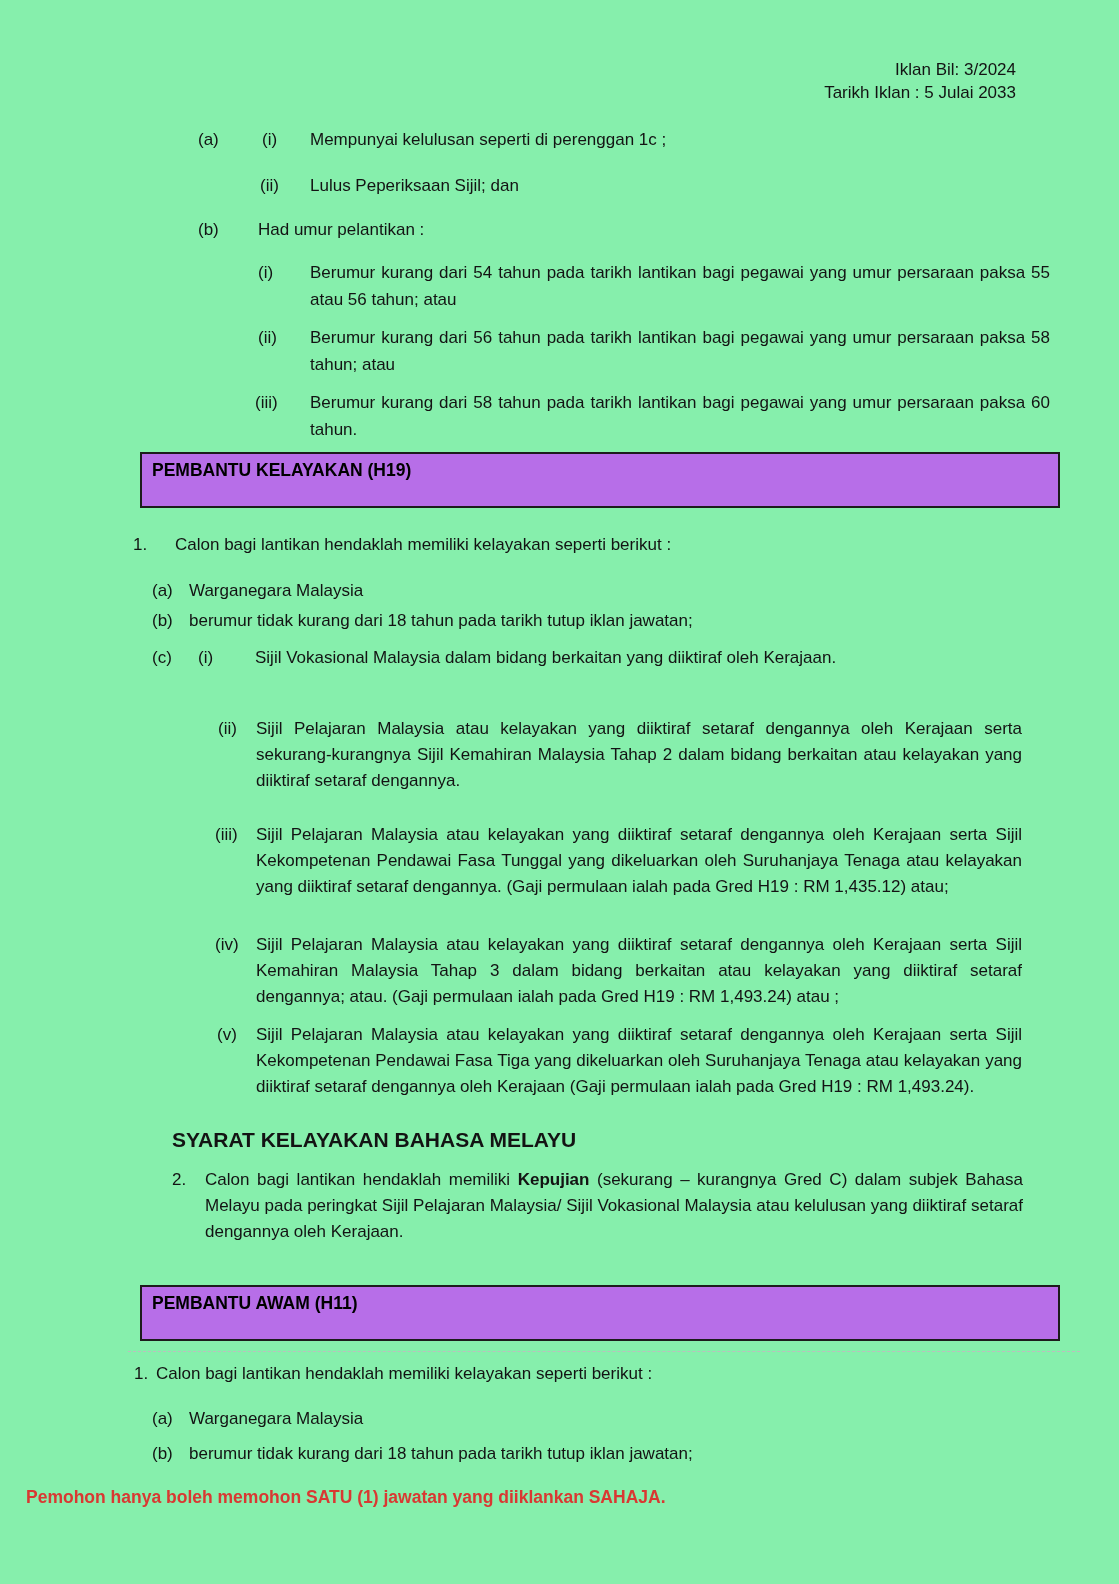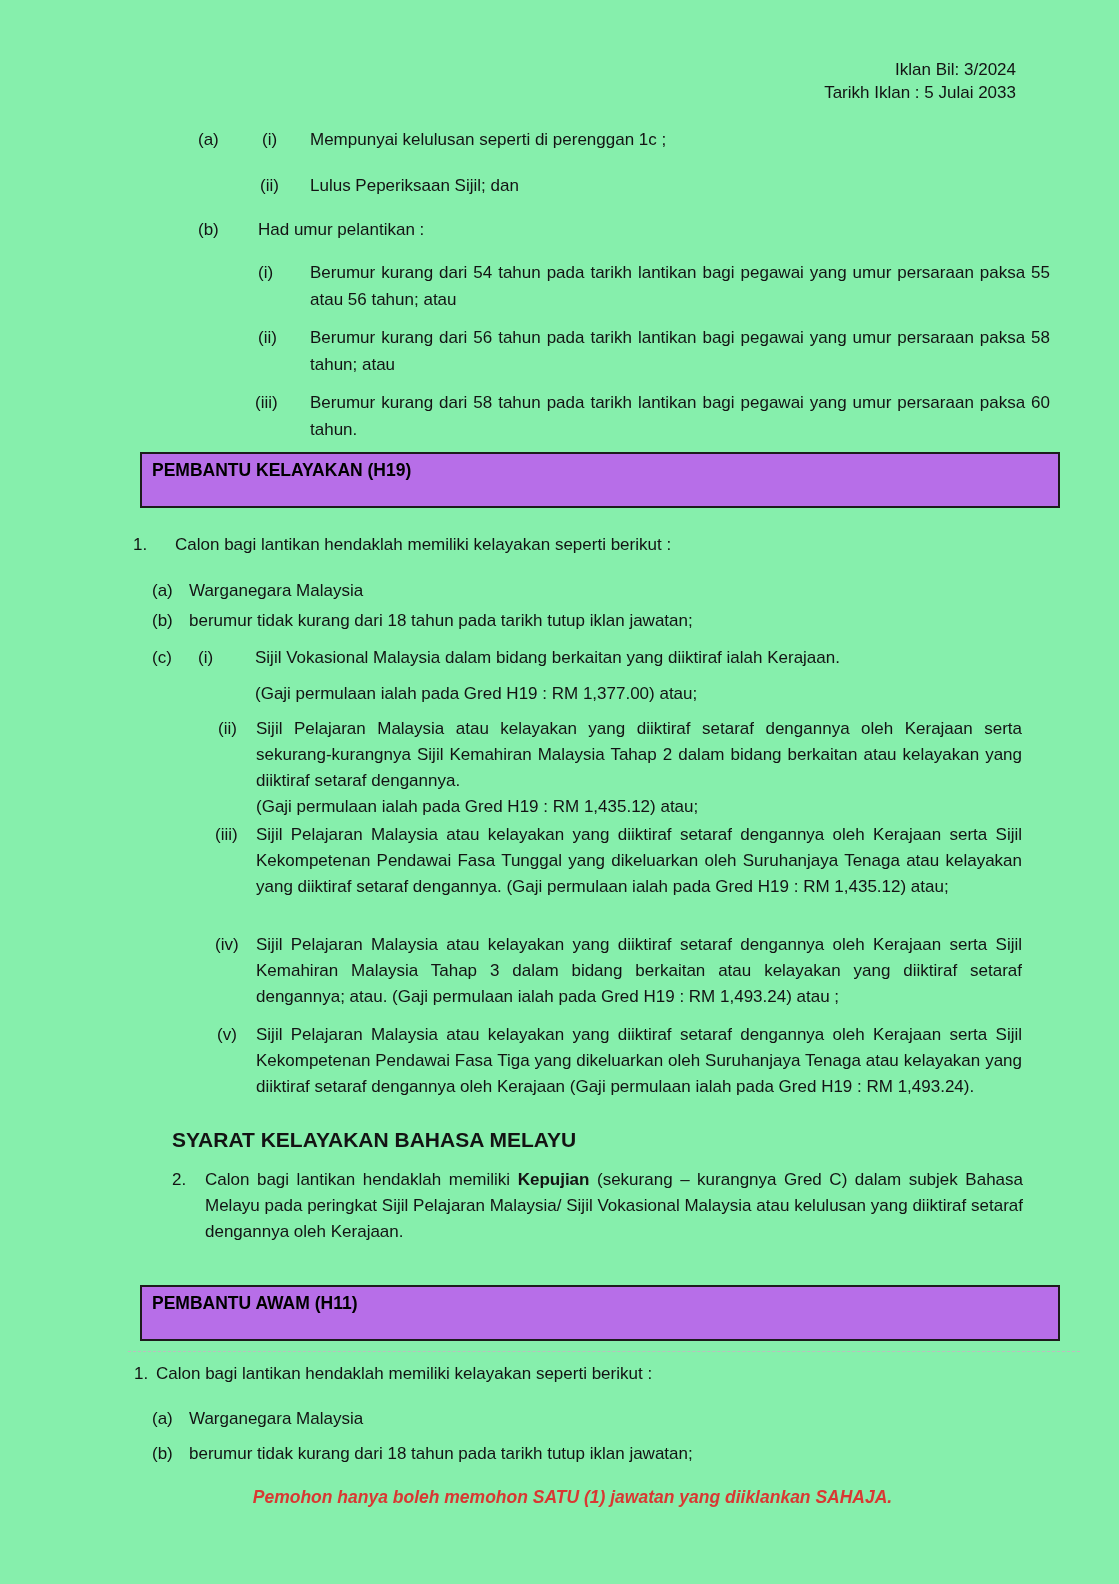--- a/index.html
+++ b/index.html
@@ -33,22 +33,22 @@
   .heading-bold{font-weight:bold;font-size:21px;white-space:nowrap;}
   .gaji{margin-top:0;}
   .gaji-gap{margin-top:10px;}
   .b{font-weight:bold;}
   .dashed-line{
     position:absolute;left:128px;width:952px;height:0;
     border-top:1px dashed #bdbdbd;
   }
   .notice{
     position:absolute;top:1484px;left:26px;width:1093px;
-    text-align:center;
-    font-style:italic;font-weight:bold;font-size:17.5px;
+    text-align:left;
+    font-weight:bold;font-size:17.5px;
     color:var(--notice_red);
   }
 </style>
 </head>
 <body>
 
 <div class="page">
 
   <div class="hdr">
     <div>Iklan Bil: 3/2024</div>
@@ -100,30 +100,28 @@
 
   <div class="row" style="top:608px">
     <span class="lbl" style="left:152px">(b)</span>
     <div class="txt" style="left:189px;width:860px">berumur tidak kurang dari 18 tahun pada tarikh tutup iklan jawatan;</div>
   </div>
 
   <div class="row" style="top:645px">
     <span class="lbl" style="left:152px">(c)</span>
     <span class="lbl" style="left:198px">(i)</span>
     <div class="txt" style="left:255px;width:767px">
-      <div>Sijil Vokasional Malaysia dalam bidang berkaitan yang diiktiraf ialah Kerajaan.</div>
-      <div class="gaji gaji-gap">(Gaji permulaan ialah pada Gred H19 : RM 1,377.00) atau;</div>
+      <div>Sijil Vokasional Malaysia dalam bidang berkaitan yang diiktiraf oleh Kerajaan.</div>
     </div>
   </div>
 
   <div class="row" style="top:716px">
     <span class="lbl" style="left:218px">(ii)</span>
     <div class="txt" style="left:256px;width:766px">
       <div class="just">Sijil Pelajaran Malaysia atau kelayakan yang diiktiraf setaraf dengannya oleh Kerajaan serta sekurang-kurangnya Sijil Kemahiran Malaysia Tahap 2 dalam bidang berkaitan atau kelayakan yang diiktiraf setaraf dengannya.</div>
-      <div class="gaji">(Gaji permulaan ialah pada Gred H19 : RM 1,435.12) atau;</div>
     </div>
   </div>
 
   <div class="row" style="top:822px">
     <span class="lbl" style="left:215px">(iii)</span>
     <div class="txt just" style="left:256px;width:766px">Sijil Pelajaran Malaysia atau kelayakan yang diiktiraf setaraf dengannya oleh Kerajaan serta Sijil Kekompetenan Pendawai Fasa Tunggal yang dikeluarkan oleh Suruhanjaya Tenaga atau kelayakan yang diiktiraf setaraf dengannya. (Gaji permulaan ialah pada Gred H19 : RM 1,435.12) atau;</div>
   </div>
 
   <div class="row" style="top:932px">
     <span class="lbl" style="left:215px">(iv)</span>

